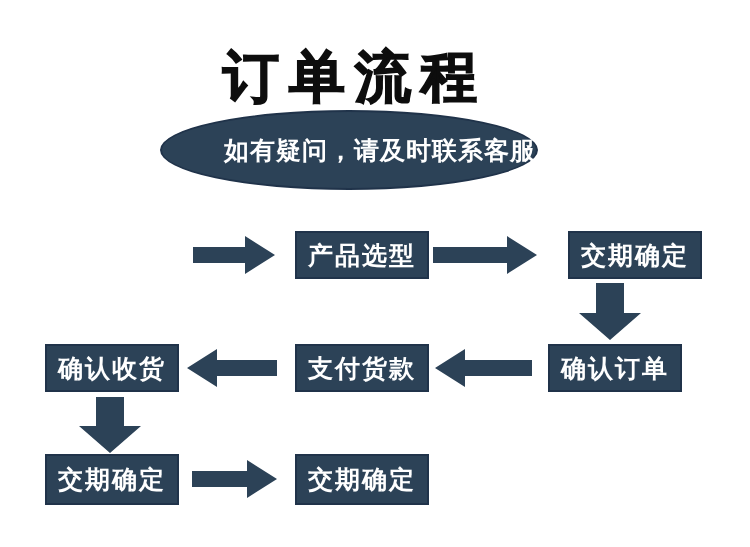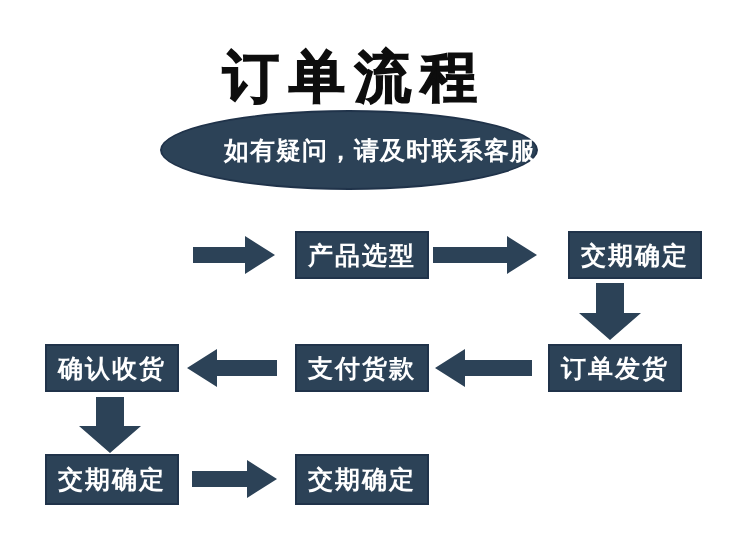--- a/index.html
+++ b/index.html
@@ -89,21 +89,21 @@
   </svg>
   <div class="node pos-r1c3">
     <span>交期确定</span>
   </div>
 
   <svg class="arrow a3" width="62" height="57" viewBox="0 0 62 57">
     <polygon points="17,0 45,0 45,30 62,30 31,57 0,30 17,30"></polygon>
   </svg>
 
   <div class="node pos-r2c3">
-    <span>订单发货</span>
+    <span>确认订单</span>
   </div>
   <svg class="arrow a5" width="97" height="40" viewBox="0 0 97 40">
     <polygon points="97,12 30,12 30,1 0,20 30,39 30,28 97,28"></polygon>
   </svg>
   <div class="node pos-r2c2">
     <span>支付货款</span>
   </div>
   <svg class="arrow a4" width="90" height="40" viewBox="0 0 90 40">
     <polygon points="90,12 30,12 30,1 0,20 30,39 30,28 90,28"></polygon>
   </svg>

